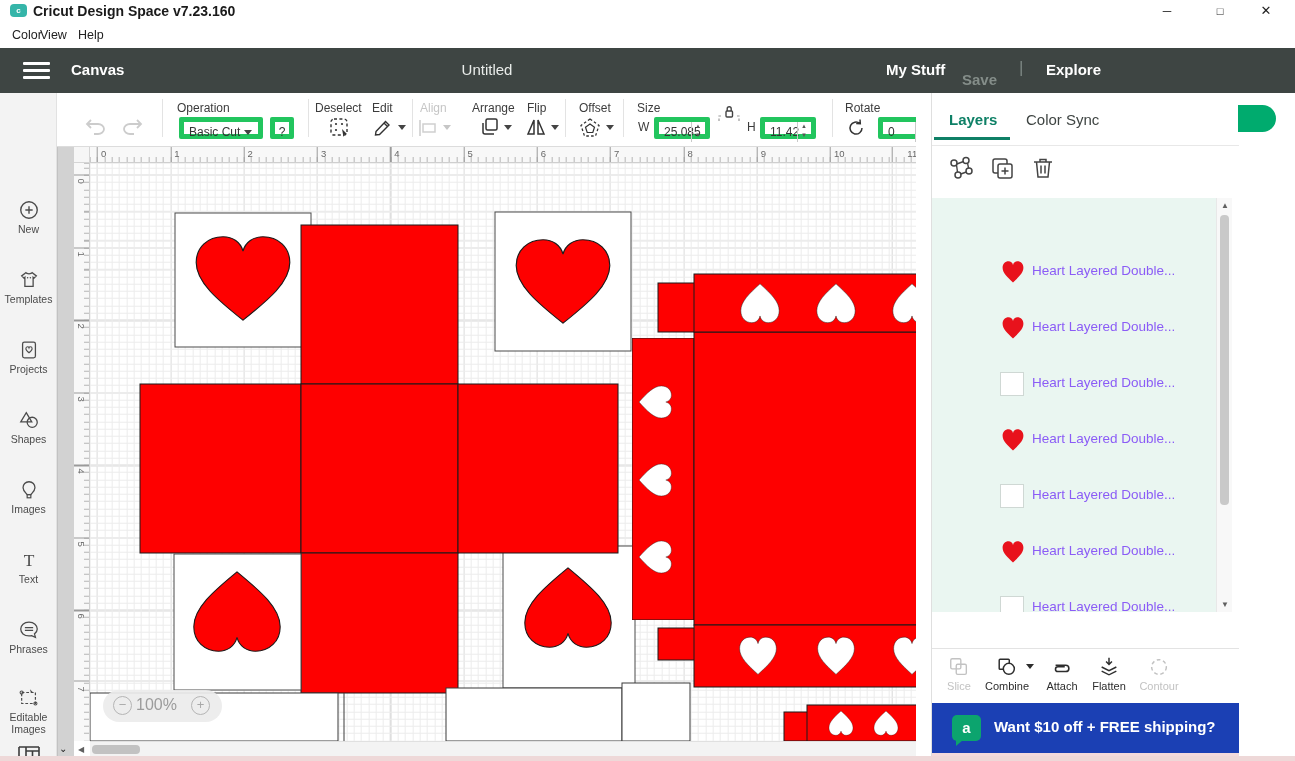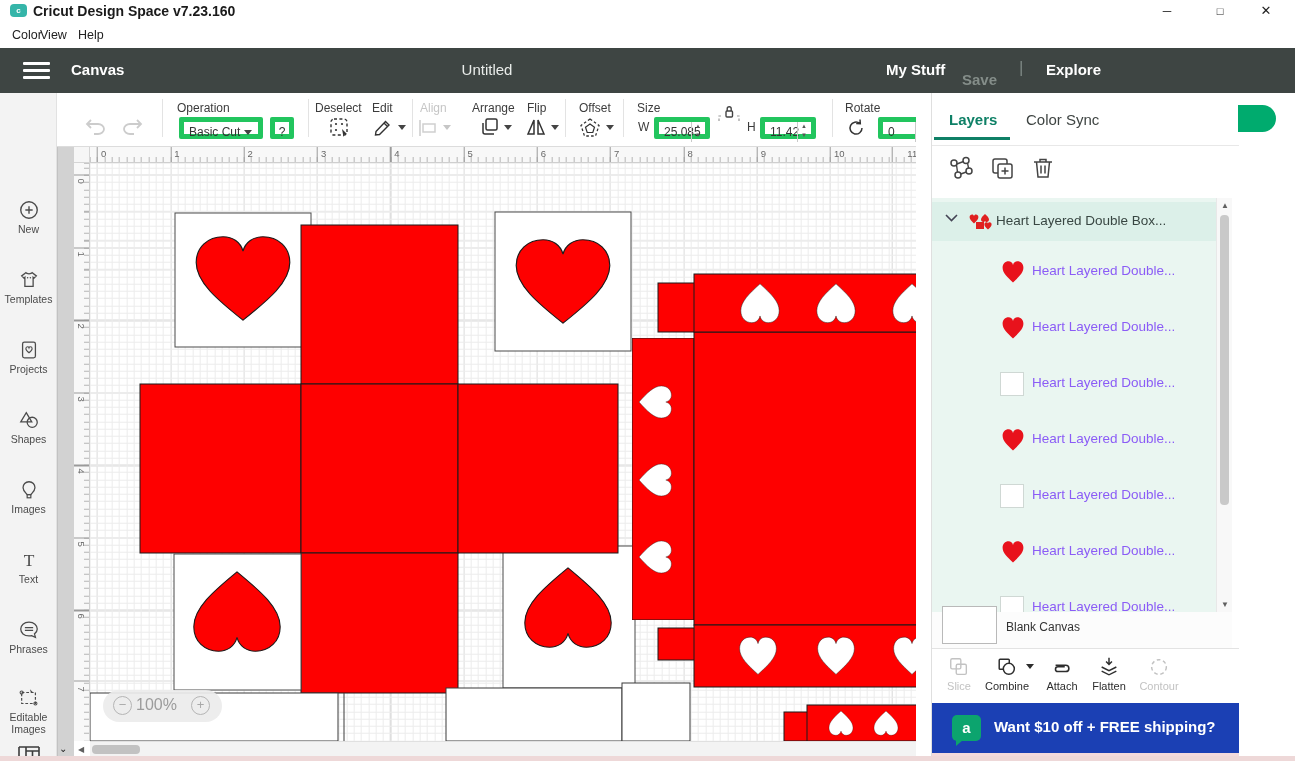--- a/index.html
+++ b/index.html
@@ -445,32 +445,20 @@
     <svg class="panel-icon" style="left:57px;" viewBox="0 0 26 26">
       <rect x="4" y="4" width="14" height="14" rx="2" fill="none" stroke="#444" stroke-width="1.5"></rect>
       <rect x="9" y="9" width="14" height="14" rx="2" fill="#fff" stroke="#444" stroke-width="1.5"></rect>
       <path d="M16 12.5 V19.5 M12.5 16 H19.5" stroke="#444" stroke-width="1.5"></path>
     </svg>
     <svg class="panel-icon" style="left:98px;" viewBox="0 0 26 26">
       <path d="M4 7 H22 M10 7 V4.5 H16 V7 M6.5 7 L8 22 H18 L19.5 7 M11 10.5 V18.5 M15 10.5 V18.5" fill="none" stroke="#444" stroke-width="1.5"></path>
     </svg>
 
     <div id="layers-list">
-      <div id="group-row">
-        <svg id="group-chev" width="13" height="8" viewBox="0 0 13 8">
-            <path d="M1 1 L6.5 6.5 L12 1" fill="none" stroke="#445" stroke-width="1.6"></path>
-          </svg>
-        <svg id="group-thumb" width="24" height="20" viewBox="0 0 24 20">
-          <use href="#heart" fill="#e02020" transform="translate(6 7) scale(0.11) translate(-50 -50)"></use>
-          <use href="#heart" fill="#e02020" transform="translate(17 6) rotate(180) scale(0.10) translate(-50 -50)"></use>
-          <rect x="8" y="10" width="8" height="7" fill="#e02020"></rect>
-          <use href="#heart" fill="#e02020" transform="translate(20 14) scale(0.09) translate(-50 -50)"></use>
-        </svg>
-        <div id="group-title">Heart Layered Double Box...</div>
-      </div>
 
     <div class="layer-row" style="top: 57px;">
           <div class="l-icon"><svg width="26" height="26" viewBox="0 0 100 100">
               <path d="M50 90 C28 70 10 53 10 34 C10 19 20 9 33 9 C41 9 48 14 50 23 C52 14 59 9 67 9 C80 9 90 19 90 34 C90 53 72 70 50 90 Z" fill="#e8121c"></path>
             </svg></div>
           <div class="l-text">Heart Layered Double...</div>
         </div>
         <div class="layer-row" style="top: 113px;">
           <div class="l-icon"><svg width="26" height="26" viewBox="0 0 100 100">
               <path d="M50 90 C28 70 10 53 10 34 C10 19 20 9 33 9 C41 9 48 14 50 23 C52 14 59 9 67 9 C80 9 90 19 90 34 C90 53 72 70 50 90 Z" fill="#e8121c"></path>
@@ -501,24 +489,20 @@
           <div class="sq"></div>
           <div class="l-text">Heart Layered Double...</div>
         </div>
       </div>
     <div id="list-scroll">
       <div class="scroll-arrow" style="left:4px;top:3px;">▲</div>
       <div id="list-thumb"></div>
       <div class="scroll-arrow" style="left:4px;top:402px;">▼</div>
     </div>
 
-    <div id="blank-row">
-      <div id="blank-thumb"></div>
-      <div id="blank-label">Blank Canvas</div>
-    </div>
 
     <div id="tools-row">
         <div class="tool dis" style="left: 2px;">
           <svg width="24" height="22" viewBox="0 0 24 24">
             <rect x="3" y="3" width="11" height="11" rx="1.5" fill="none" stroke="#c2c2c2" stroke-width="1.5"></rect>
             <rect x="9" y="9" width="11" height="11" rx="1.5" fill="none" stroke="#c2c2c2" stroke-width="1.5"></rect>
           </svg>
           <div class="t-lbl">Slice</div>
         </div>
         <div class="tool" style="left: 50px;">

